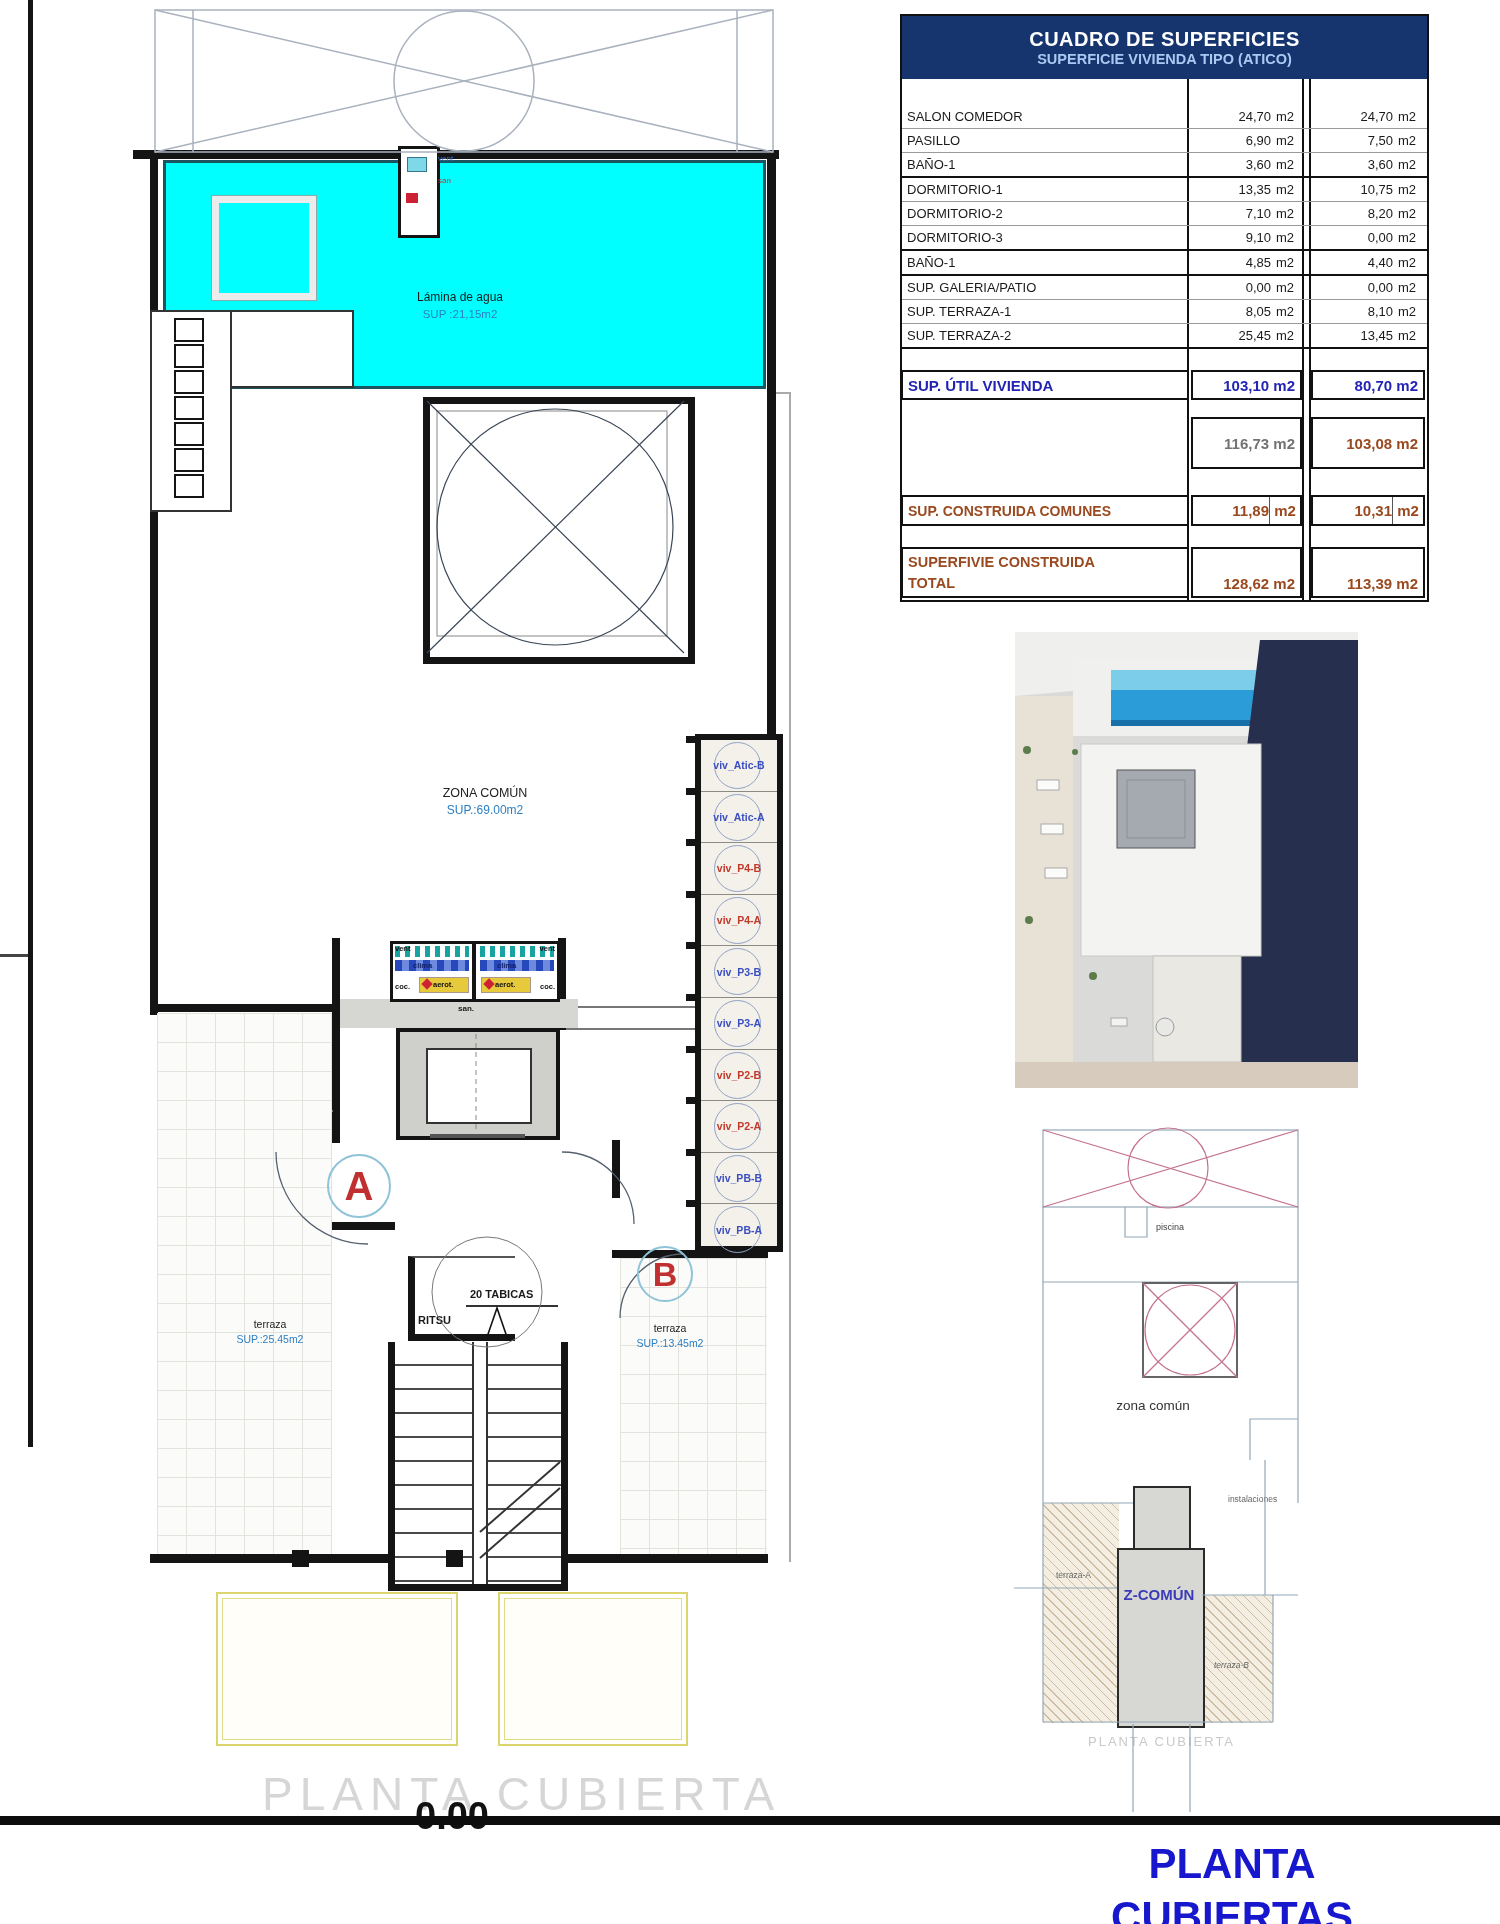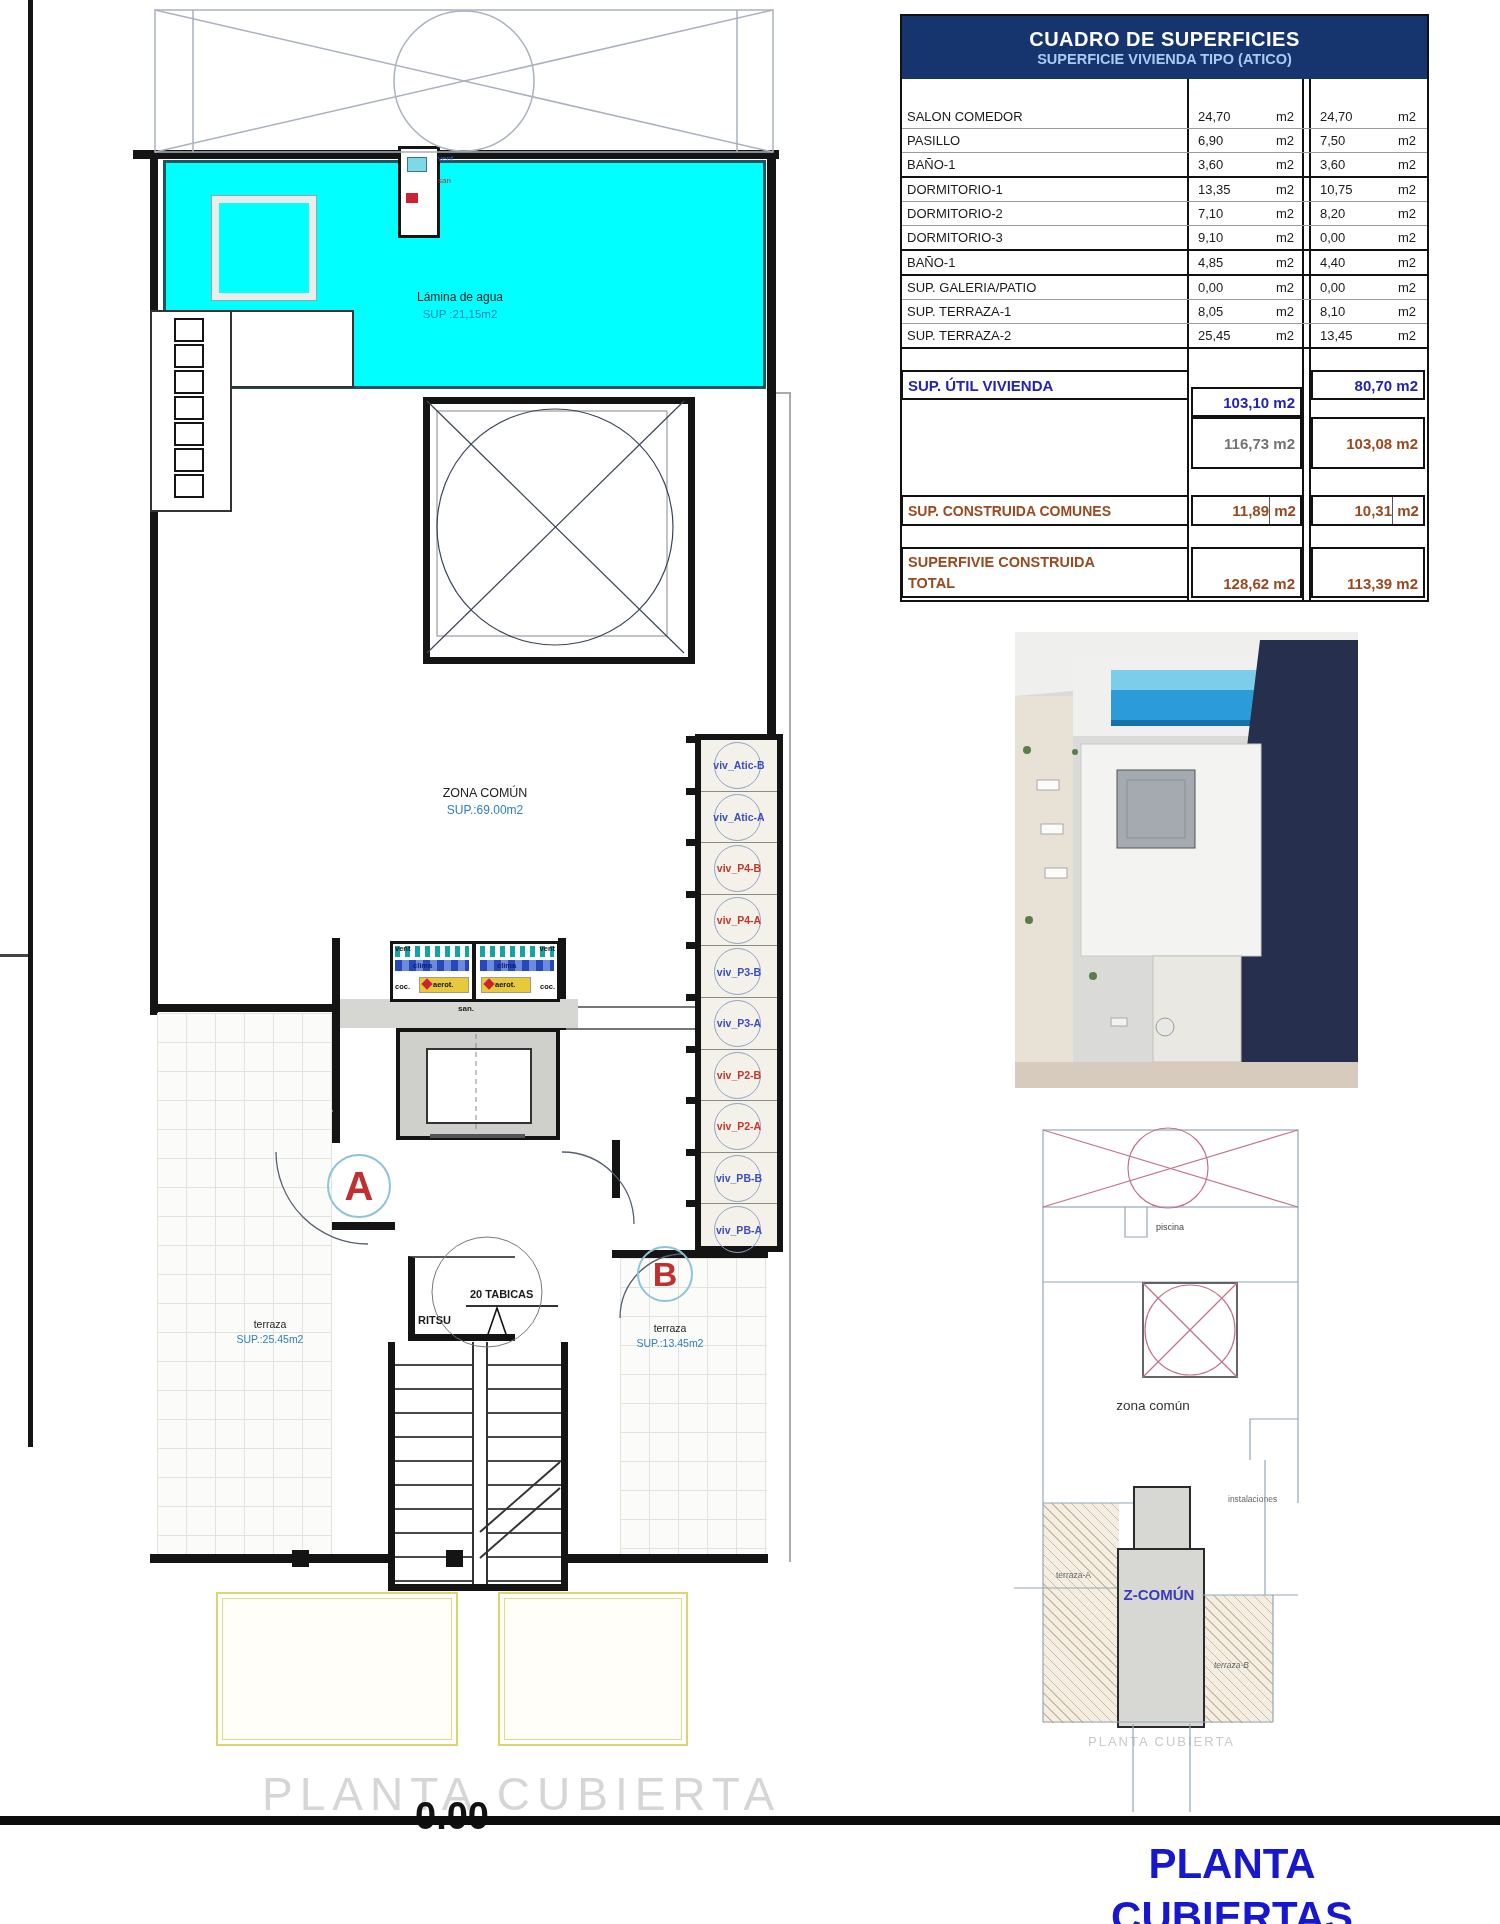--- a/index.html
+++ b/index.html
@@ -71,21 +71,21 @@
   #t-title{font-size:20px;font-weight:bold;letter-spacing:.5px;}
   #t-subtitle{font-size:14.5px;font-weight:bold;}
   #colhead{position:absolute;left:0;top:63px;width:100%;height:25px;border-bottom:2.5px solid #111;
        display:flex;font-weight:bold;font-size:15px;}
   .vline{position:absolute;width:2px;background:#111;top:63px;bottom:0;z-index:1;}
   #t-rows{position:absolute;left:0;top:88.5px;width:100%;height:245px;display:flex;flex-direction:column;z-index:2;}
   .trow{flex:1;display:flex;align-items:center;border-bottom:1px solid #9a9a9a;font-size:13px;}
   .trow.thick{border-bottom:2.5px solid #111;}
   .tlabel{width:280px;padding-left:5px;}
   .tval{width:115px;display:flex;}
-  .tval .num{flex:1;padding-left:11px;}
+  .tval .num{flex:1;text-align:right;padding-left:11px;}
   .tval .unit{width:26px;padding-left:5px;}
   .tgap{width:7px;}
   .sumbox{position:absolute;border:2.5px solid #111;background:#fff;box-sizing:border-box;z-index:3;}
   .sumval{display:flex;align-items:center;justify-content:flex-end;padding-right:5px;font-weight:bold;}
   
   .hatch{position:absolute;background-color:#f3eee1;z-index:2;
       background-image:repeating-linear-gradient(45deg,rgba(170,140,100,.5) 0 1px,transparent 1px 7px);}
   .tower{position:absolute;background:#d7d7d4;border:2px solid #2a2a2a;z-index:3;}
   svg{display:block;}
   #lines{position:absolute;left:0;top:0;z-index:7;pointer-events:none;}
@@ -369,21 +369,21 @@
           <div class="tval">
             <span class="num">13,45</span>
             <span class="unit">m2</span>
           </div>
         </div>
       </div>
 
     <div class="sumbox" style="left: -1px; top: 354px; width: 288px; height: 30px; display: flex; align-items: center; padding-left: 5px; font-size: 15px; font-weight: bold; color: rgb(36, 36, 180);">
       <span>SUP. ÚTIL VIVIENDA</span>
       </div>
-    <div class="sumbox sumval" style="left: 289px; top: 371px; width: 111px; height: 30px; font-size: 15px; color: rgb(36, 36, 180);">103,10 m2</div>
+    <div class="sumbox sumval" style="left: 289px; top: 354px; width: 111px; height: 30px; font-size: 15px; color: rgb(36, 36, 180);">103,10 m2</div>
     <div class="sumbox sumval" style="left: 409px; top: 354px; width: 114px; height: 30px; font-size: 15px; color: rgb(36, 36, 180);">80,70 m2</div>
 
     <div class="sumbox sumval" style="left: 289px; top: 401px; width: 111px; height: 52px; font-size: 15px; color: #737373;">116,73 m2</div>
     <div class="sumbox sumval" style="left: 409px; top: 401px; width: 114px; height: 52px; font-size: 15px; color: rgb(154, 74, 32);">103,08 m2</div>
 
     <div class="sumbox" style="left: -1px; top: 479px; width: 288px; height: 31px; display: flex; align-items: center; padding-left: 5px; font-size: 14px; font-weight: bold; color: rgb(154, 74, 32);">
       <span>SUP. CONSTRUIDA COMUNES</span>
       </div>
     <div class="sumbox" style="left: 289px; top: 479px; width: 111px; height: 31px; display: flex; font-size: 15px; font-weight: bold; color: rgb(154, 74, 32);">
       <span style="flex:1;text-align:right;align-self:center;">11,89</span>

